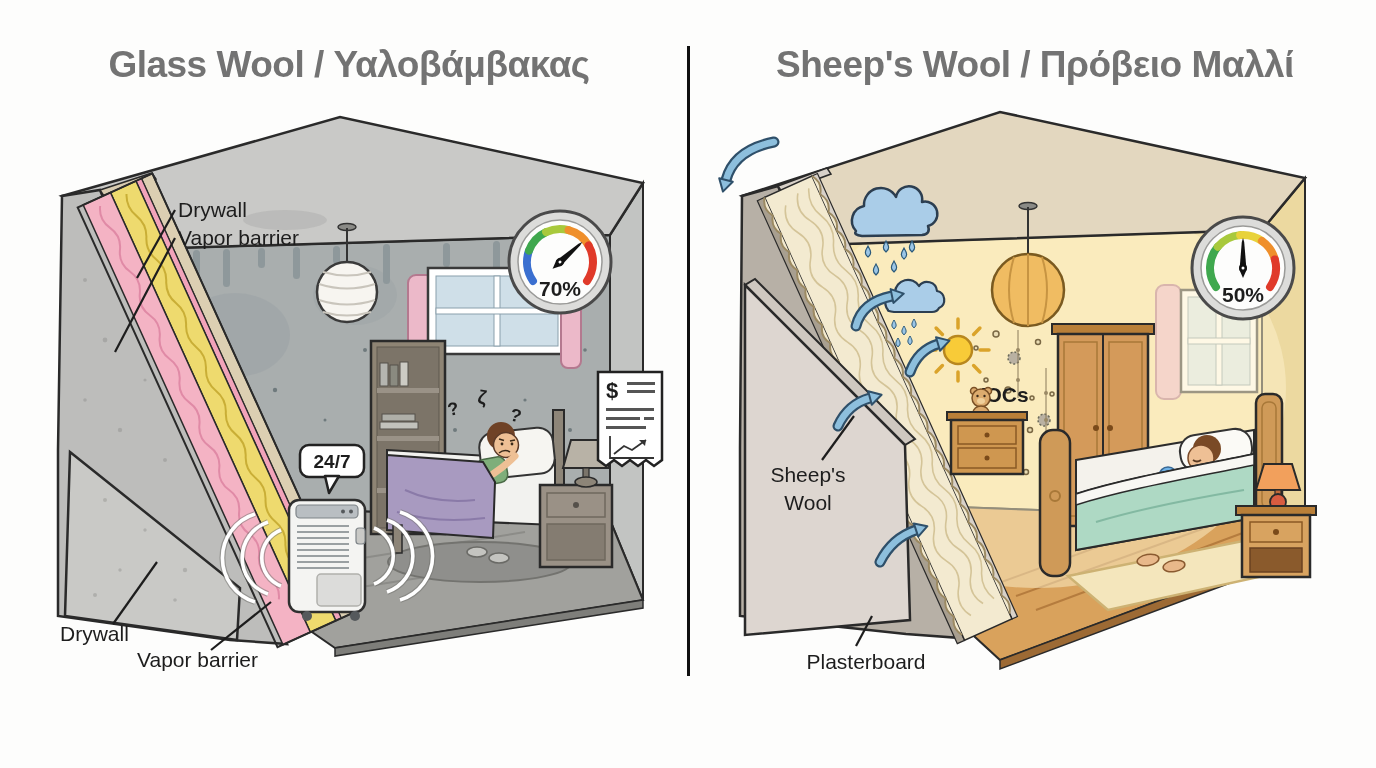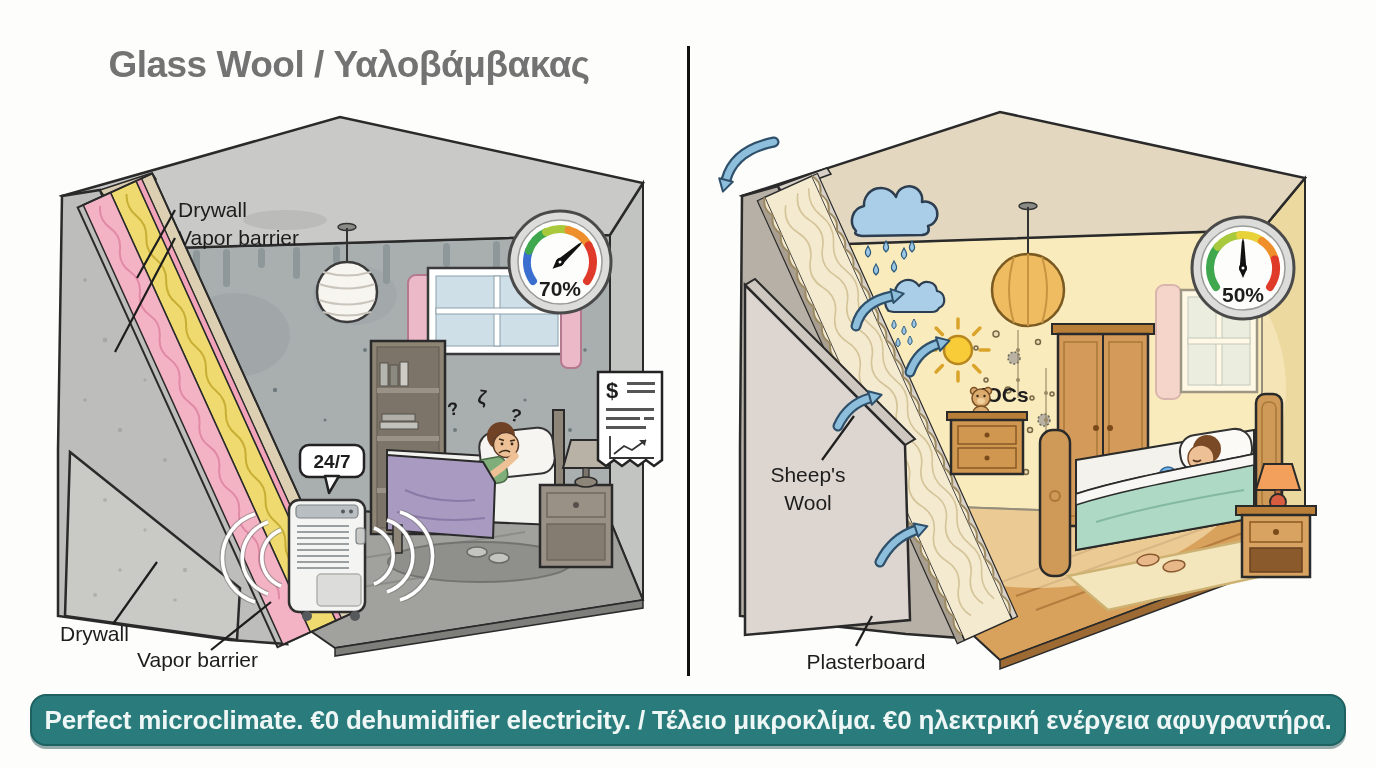--- a/index.html
+++ b/index.html
@@ -18,20 +18,21 @@
   svg text{font-family:"Liberation Sans",sans-serif;fill:#1d1d1d;}
   .lbl{font-size:21px;}
   .lbl-b{font-size:21px;font-weight:700;}
 </style>
 </head>
 <body>
 
 <div class="stage">
 
   <div id="title-left" class="panel-title">Glass Wool / Υαλοβάμβακας</div>
+  <div id="title-right" class="panel-title">Sheep's Wool / Πρόβειο Μαλλί</div>
   <div class="divider"></div>
 
   <svg style="left:25px;top:100px" width="660" height="580" viewBox="0 0 660 580">
 
     <g>
       <polygon points="150,148 585,135 585,420 150,405" fill="#a9aeae" stroke="#2a2a2a" stroke-width="2"></polygon>
       <ellipse cx="210" cy="235" rx="55" ry="42" fill="#9aa3a5" opacity="0.55"></ellipse>
       <ellipse cx="330" cy="195" rx="42" ry="30" fill="#9aa3a5" opacity="0.4"></ellipse>
       <g fill="#8e989b">
         <rect x="168" y="150" width="7" height="26" rx="3.5"></rect>
@@ -520,17 +521,14 @@
         <circle r="4" fill="#111111"></circle>
           <circle r="1.5" fill="#ffffff"></circle>
       </g>
       <text x="547" y="204" font-size="21" font-weight="700" text-anchor="middle">50%</text>
     </g>
 
     <line x1="176" y1="518" x2="160" y2="548" stroke="#1d1d1d" stroke-width="2.2"></line>
     <text class="lbl" x="170" y="571" text-anchor="middle">Plasterboard</text>
   </svg>
 
-  <div class="caption-banner">
-    <span>Perfect microclimate. €0 dehumidifier electricity. / Τέλειο μικροκλίμα. €0 ηλεκτρική ενέργεια αφυγραντήρα.</span>
-  </div>
 
 </div>
 
 </body></html>

